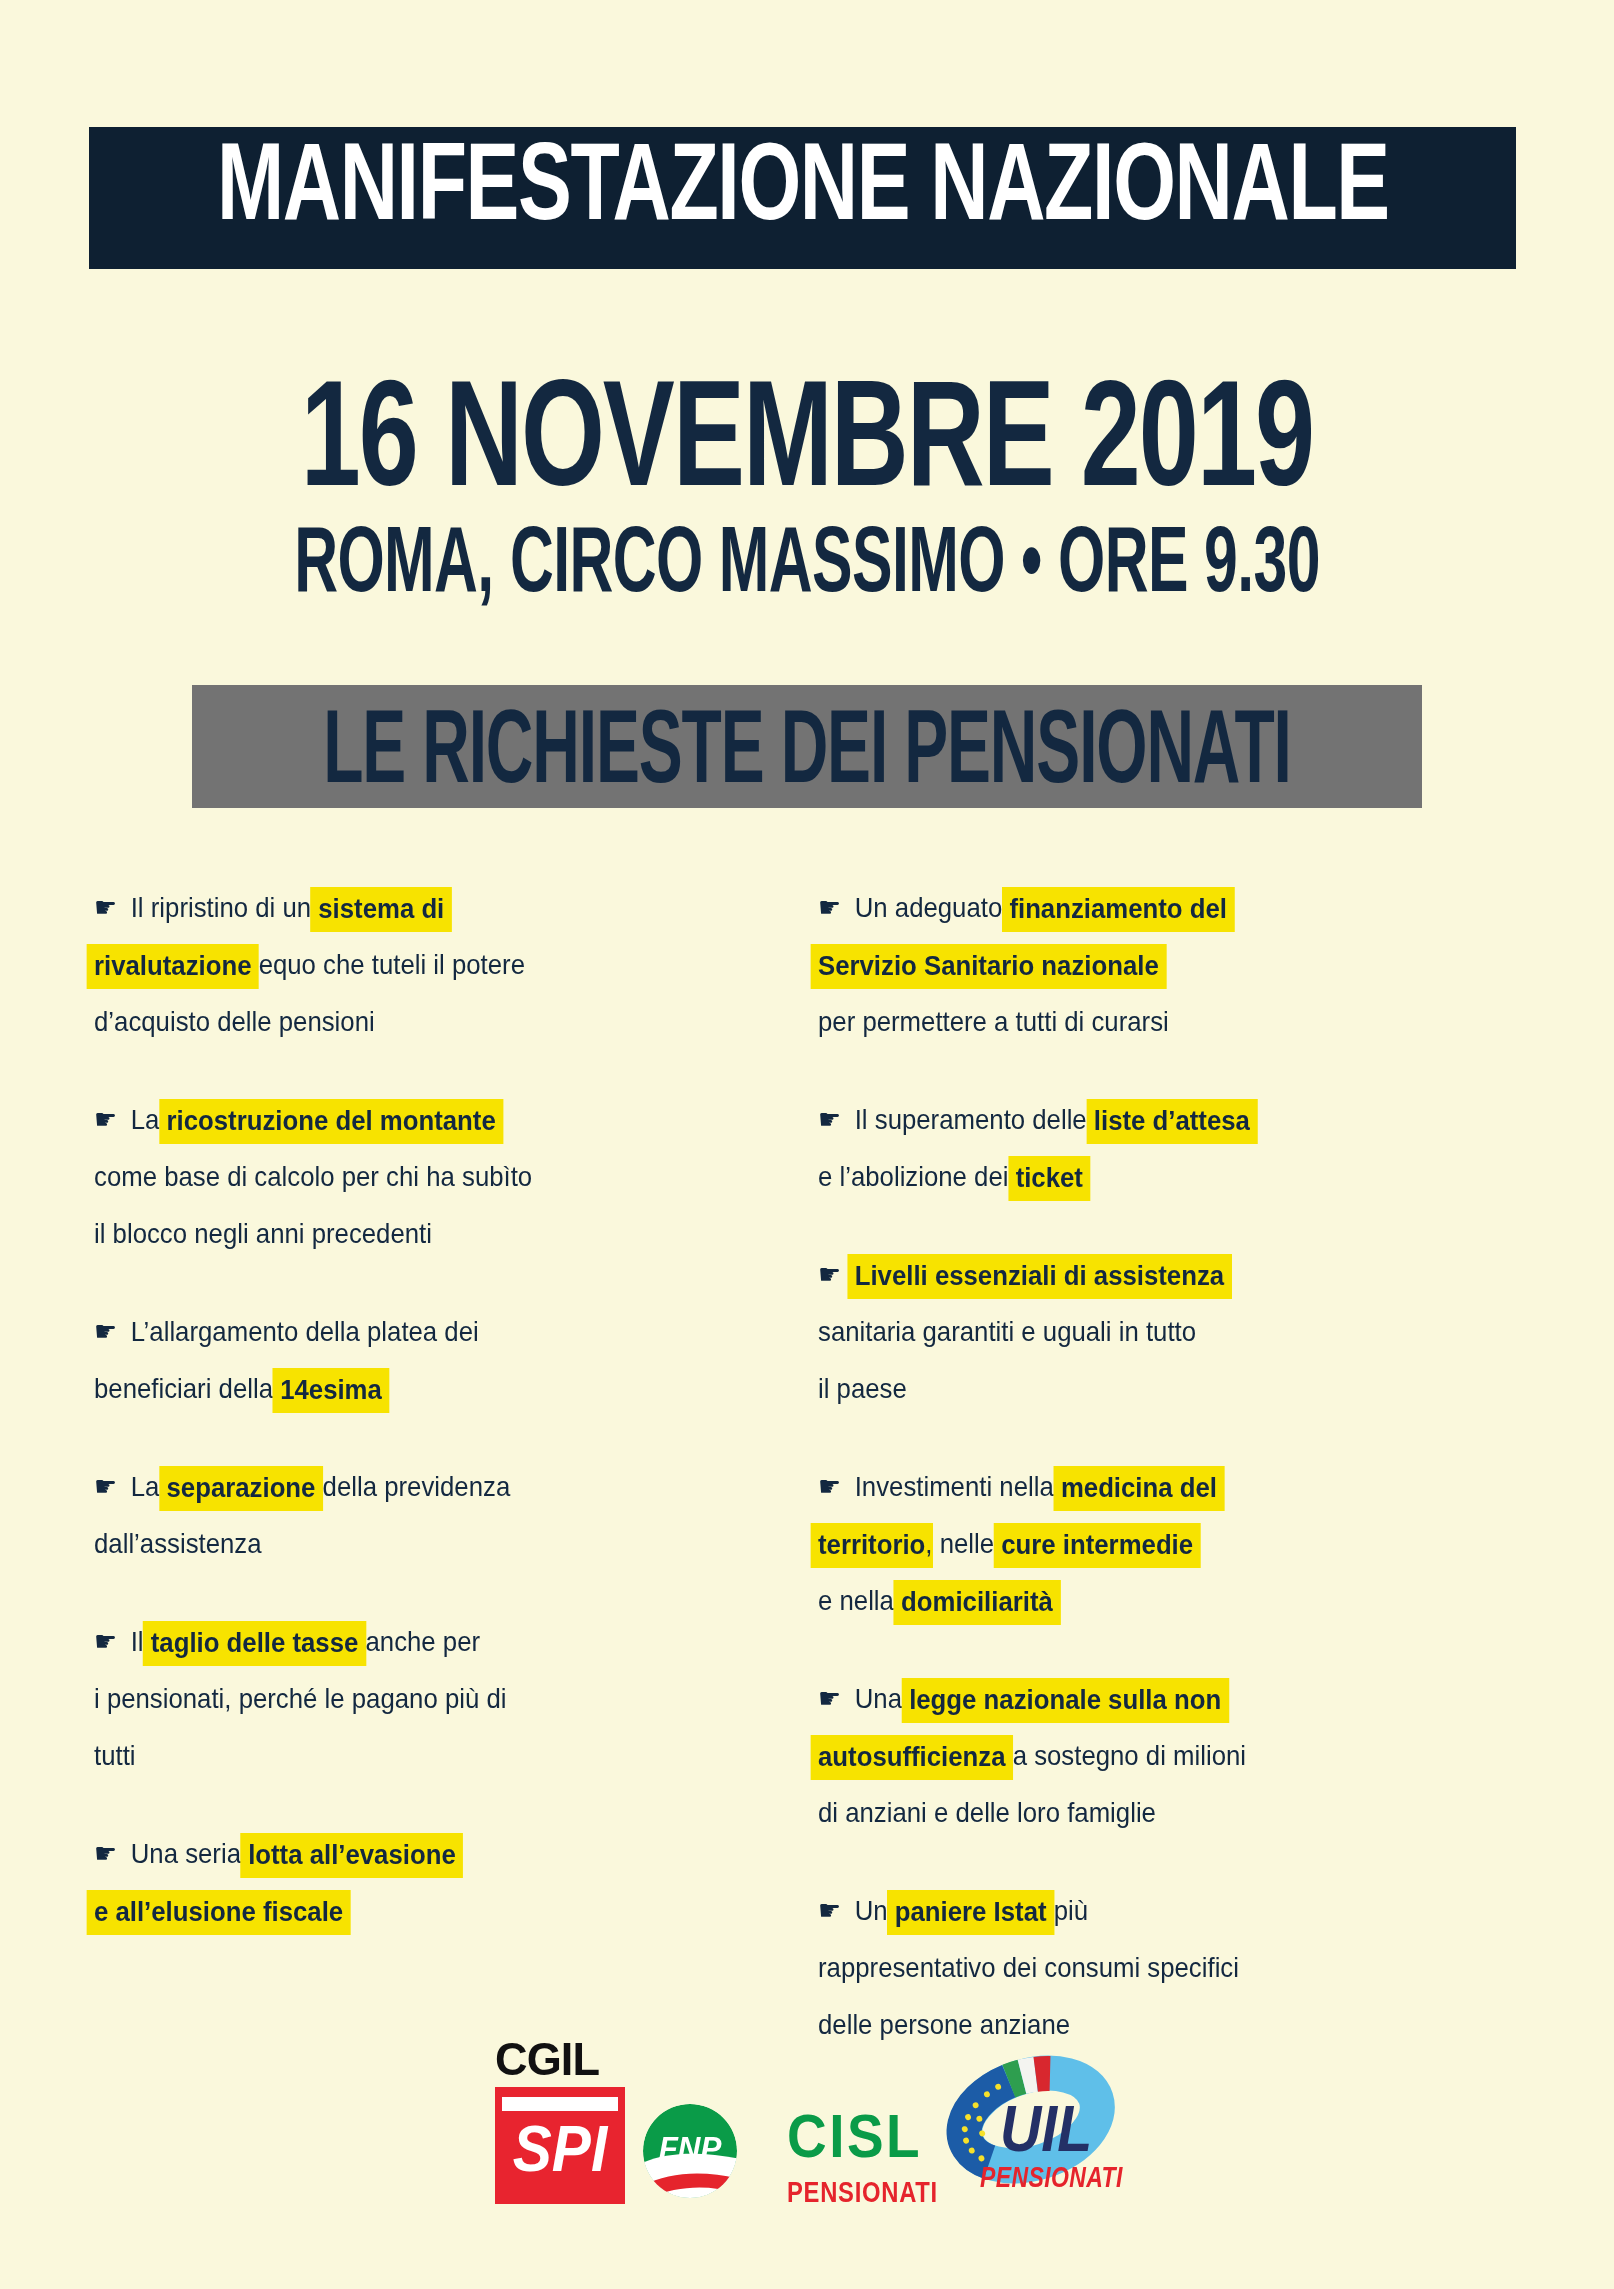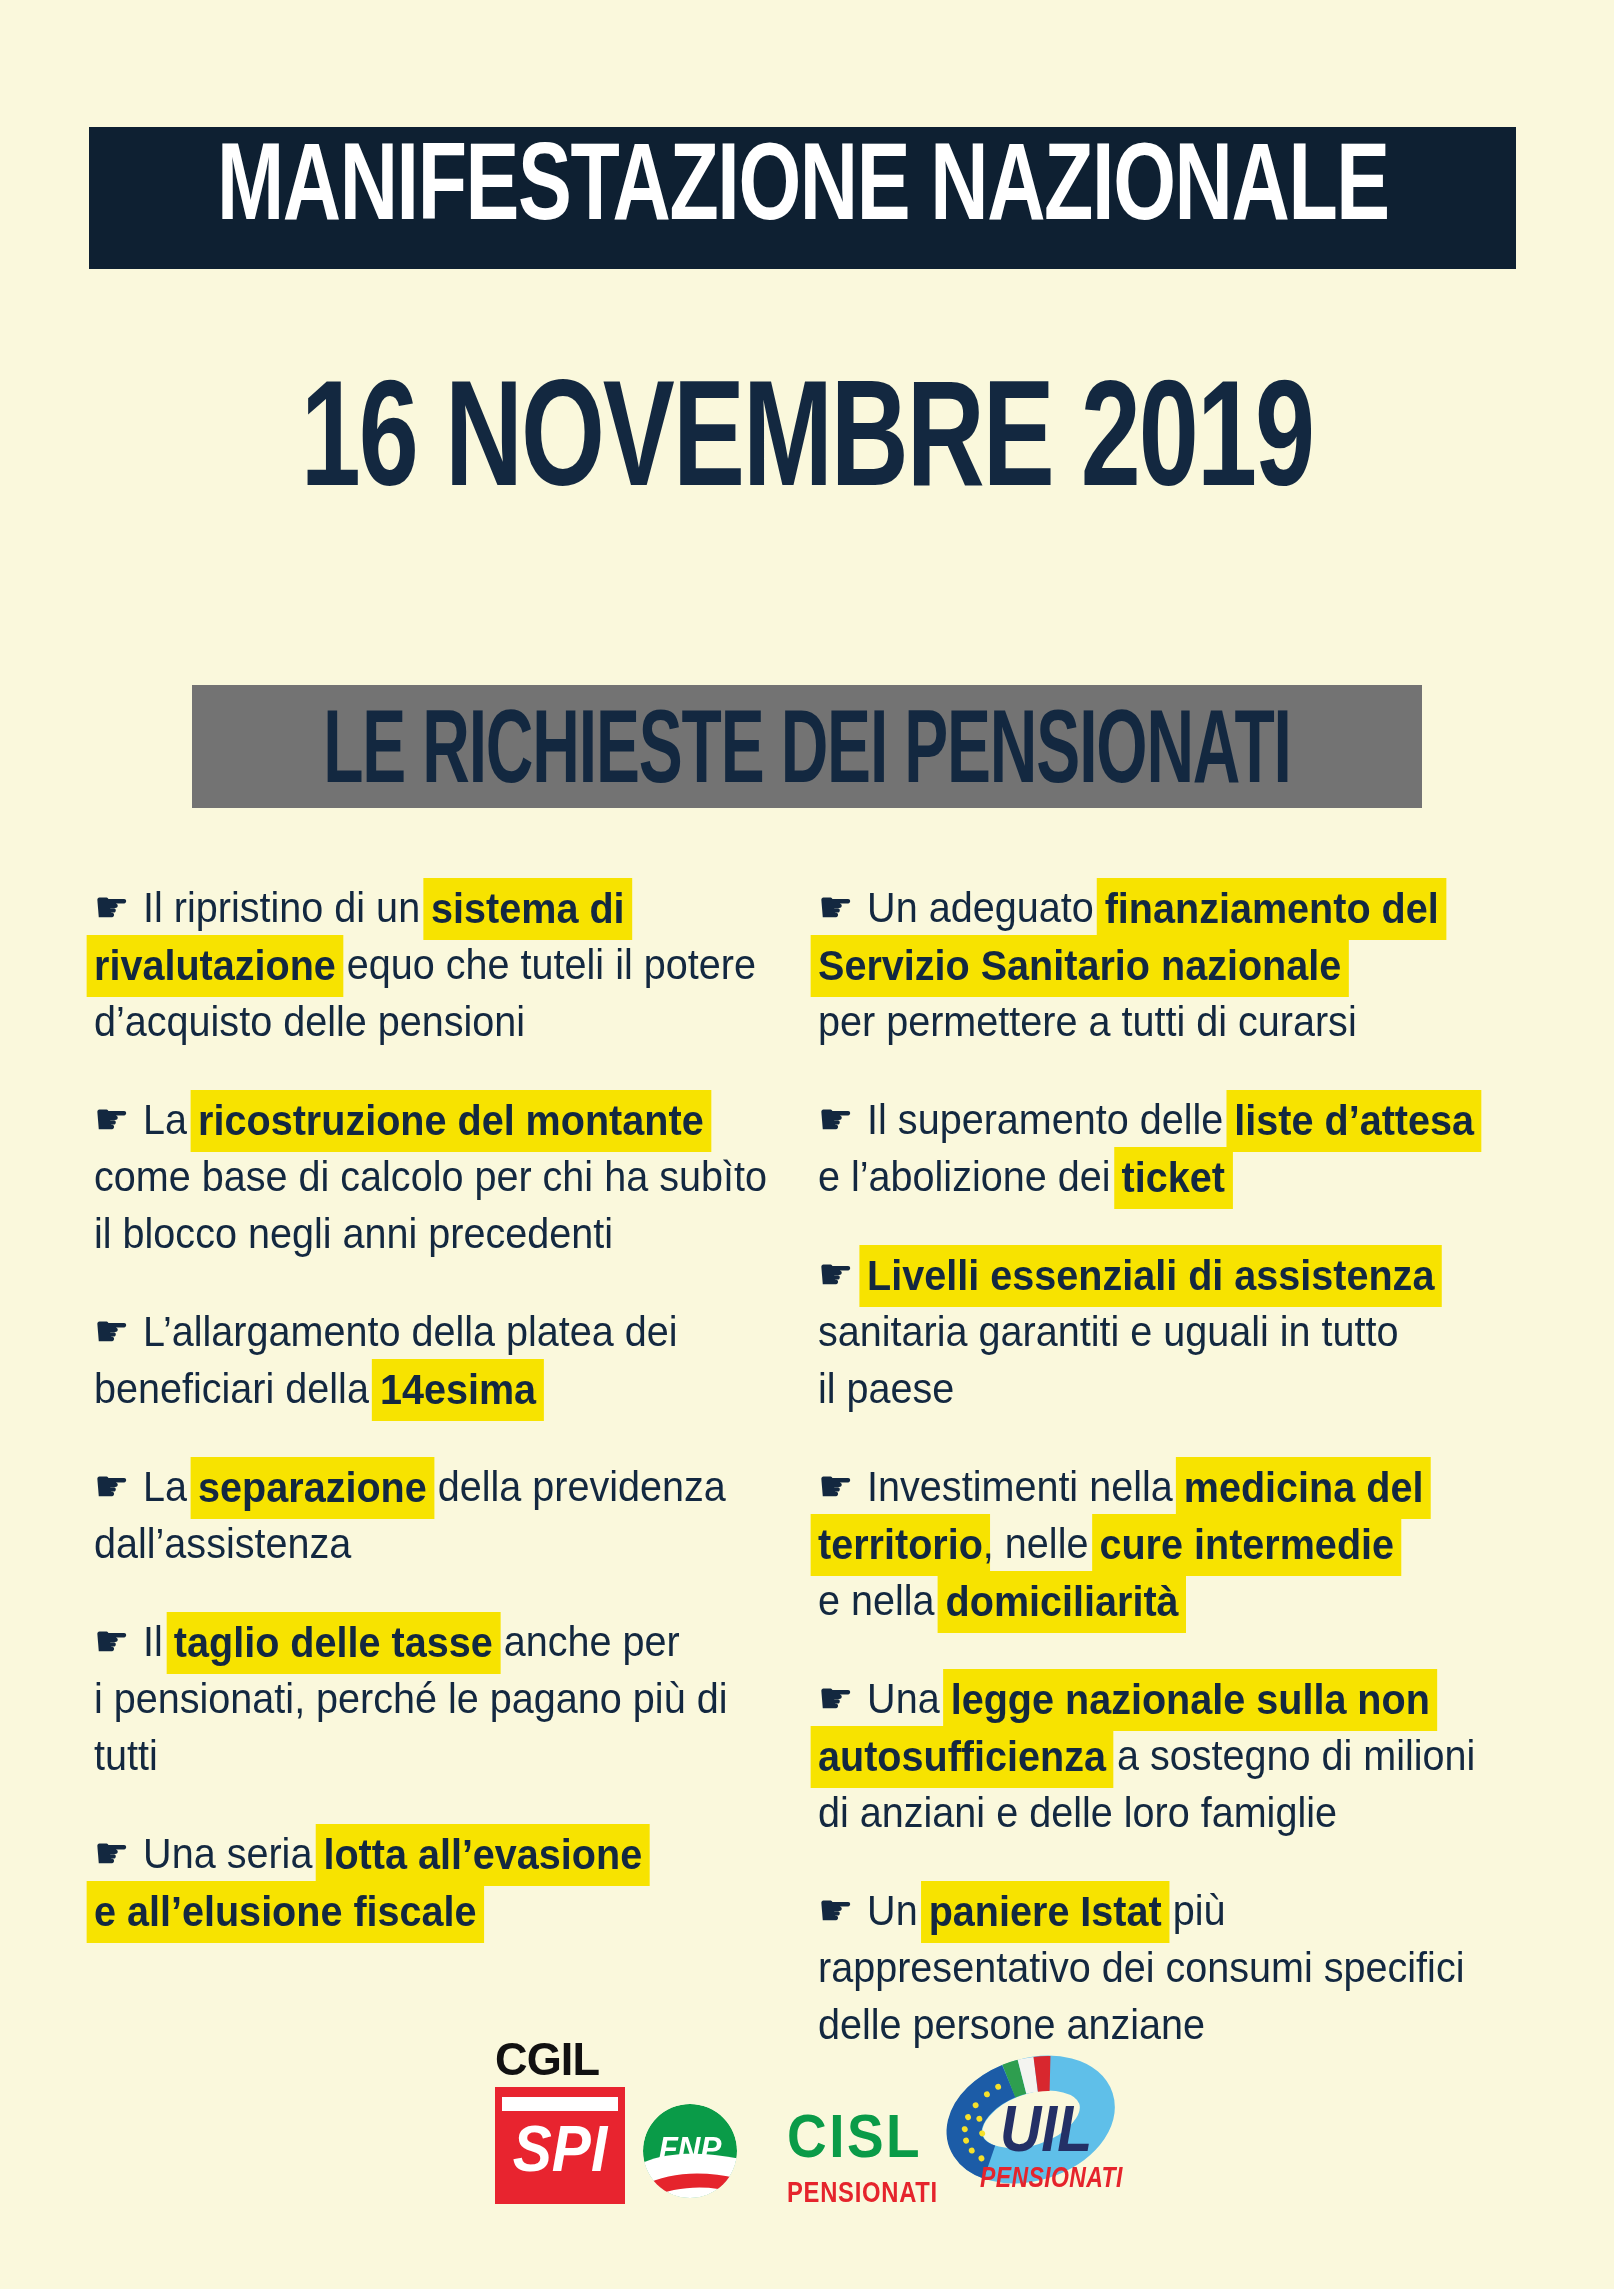--- a/index.html
+++ b/index.html
@@ -20,21 +20,21 @@
   .loc-text{display:inline-block;color:#132840;font-weight:700;font-size:92px;
           transform:scaleX(0.66);letter-spacing:-0.9px;white-space:nowrap;}
 
   
   .section-band{position:absolute;left:192px;top:685px;width:1230px;height:123px;
           background:#737373;display:flex;align-items:center;justify-content:center;}
   .section-title{color:#132840;font-weight:700;font-size:103px;line-height:1;
           transform:scaleX(0.64);letter-spacing:-1.8px;white-space:nowrap;}
 
   
-  .col{position:absolute;top:879px;color:#132840;font-size:43px;line-height:57px;}
+  .col{position:absolute;top:879px;color:#132840;font-size:28px;line-height:57px;}
   .col-inner{transform:scaleX(0.92);transform-origin:0 0;white-space:nowrap;}
   .col-left{left:94px;}
   .col-right{left:818px;}
   .item{margin-bottom:41px;}
   .hand{margin-right:14.8px;}
   .hl{background:#F7E300;font-weight:700;padding:5.5px 8.3px 9.2px;margin:-5.5px -8.3px -9.2px;}
 
   
   .logo-spi{position:absolute;left:495px;top:2036px;width:118px;}
   .cgil-text{font-size:46px;font-weight:700;color:#111111;letter-spacing:-0.9px;line-height:1;
@@ -65,20 +65,23 @@
 <div class="poster">
 
   <div class="banner">
     <span class="banner-title">MANIFESTAZIONE NAZIONALE</span>
   </div>
 
   <div class="date-line">
     <span class="date-text">16 NOVEMBRE 2019</span>
   </div>
 
+  <div class="loc-line">
+    <span class="loc-text">ROMA, CIRCO MASSIMO • ORE 9.30</span>
+  </div>
 
   <div class="section-band">
     <span class="section-title">LE RICHIESTE DEI PENSIONATI</span>
   </div>
 
   <div class="col col-left">
     <div class="col-inner">
       <div class="item"><span class="hand">☛</span><span>Il ripristino di un </span><span class="hl">sistema di</span><br><span class="hl">rivalutazione</span><span> equo che tuteli il potere</span><br><span>d’acquisto delle pensioni</span></div>
       <div class="item"><span class="hand">☛</span><span>La </span><span class="hl">ricostruzione del montante</span><br><span>come base di calcolo per chi ha subìto</span><br><span>il blocco negli anni precedenti</span></div>
       <div class="item"><span class="hand">☛</span><span>L’allargamento della platea dei</span><br><span>beneficiari della </span><span class="hl">14esima</span></div>

